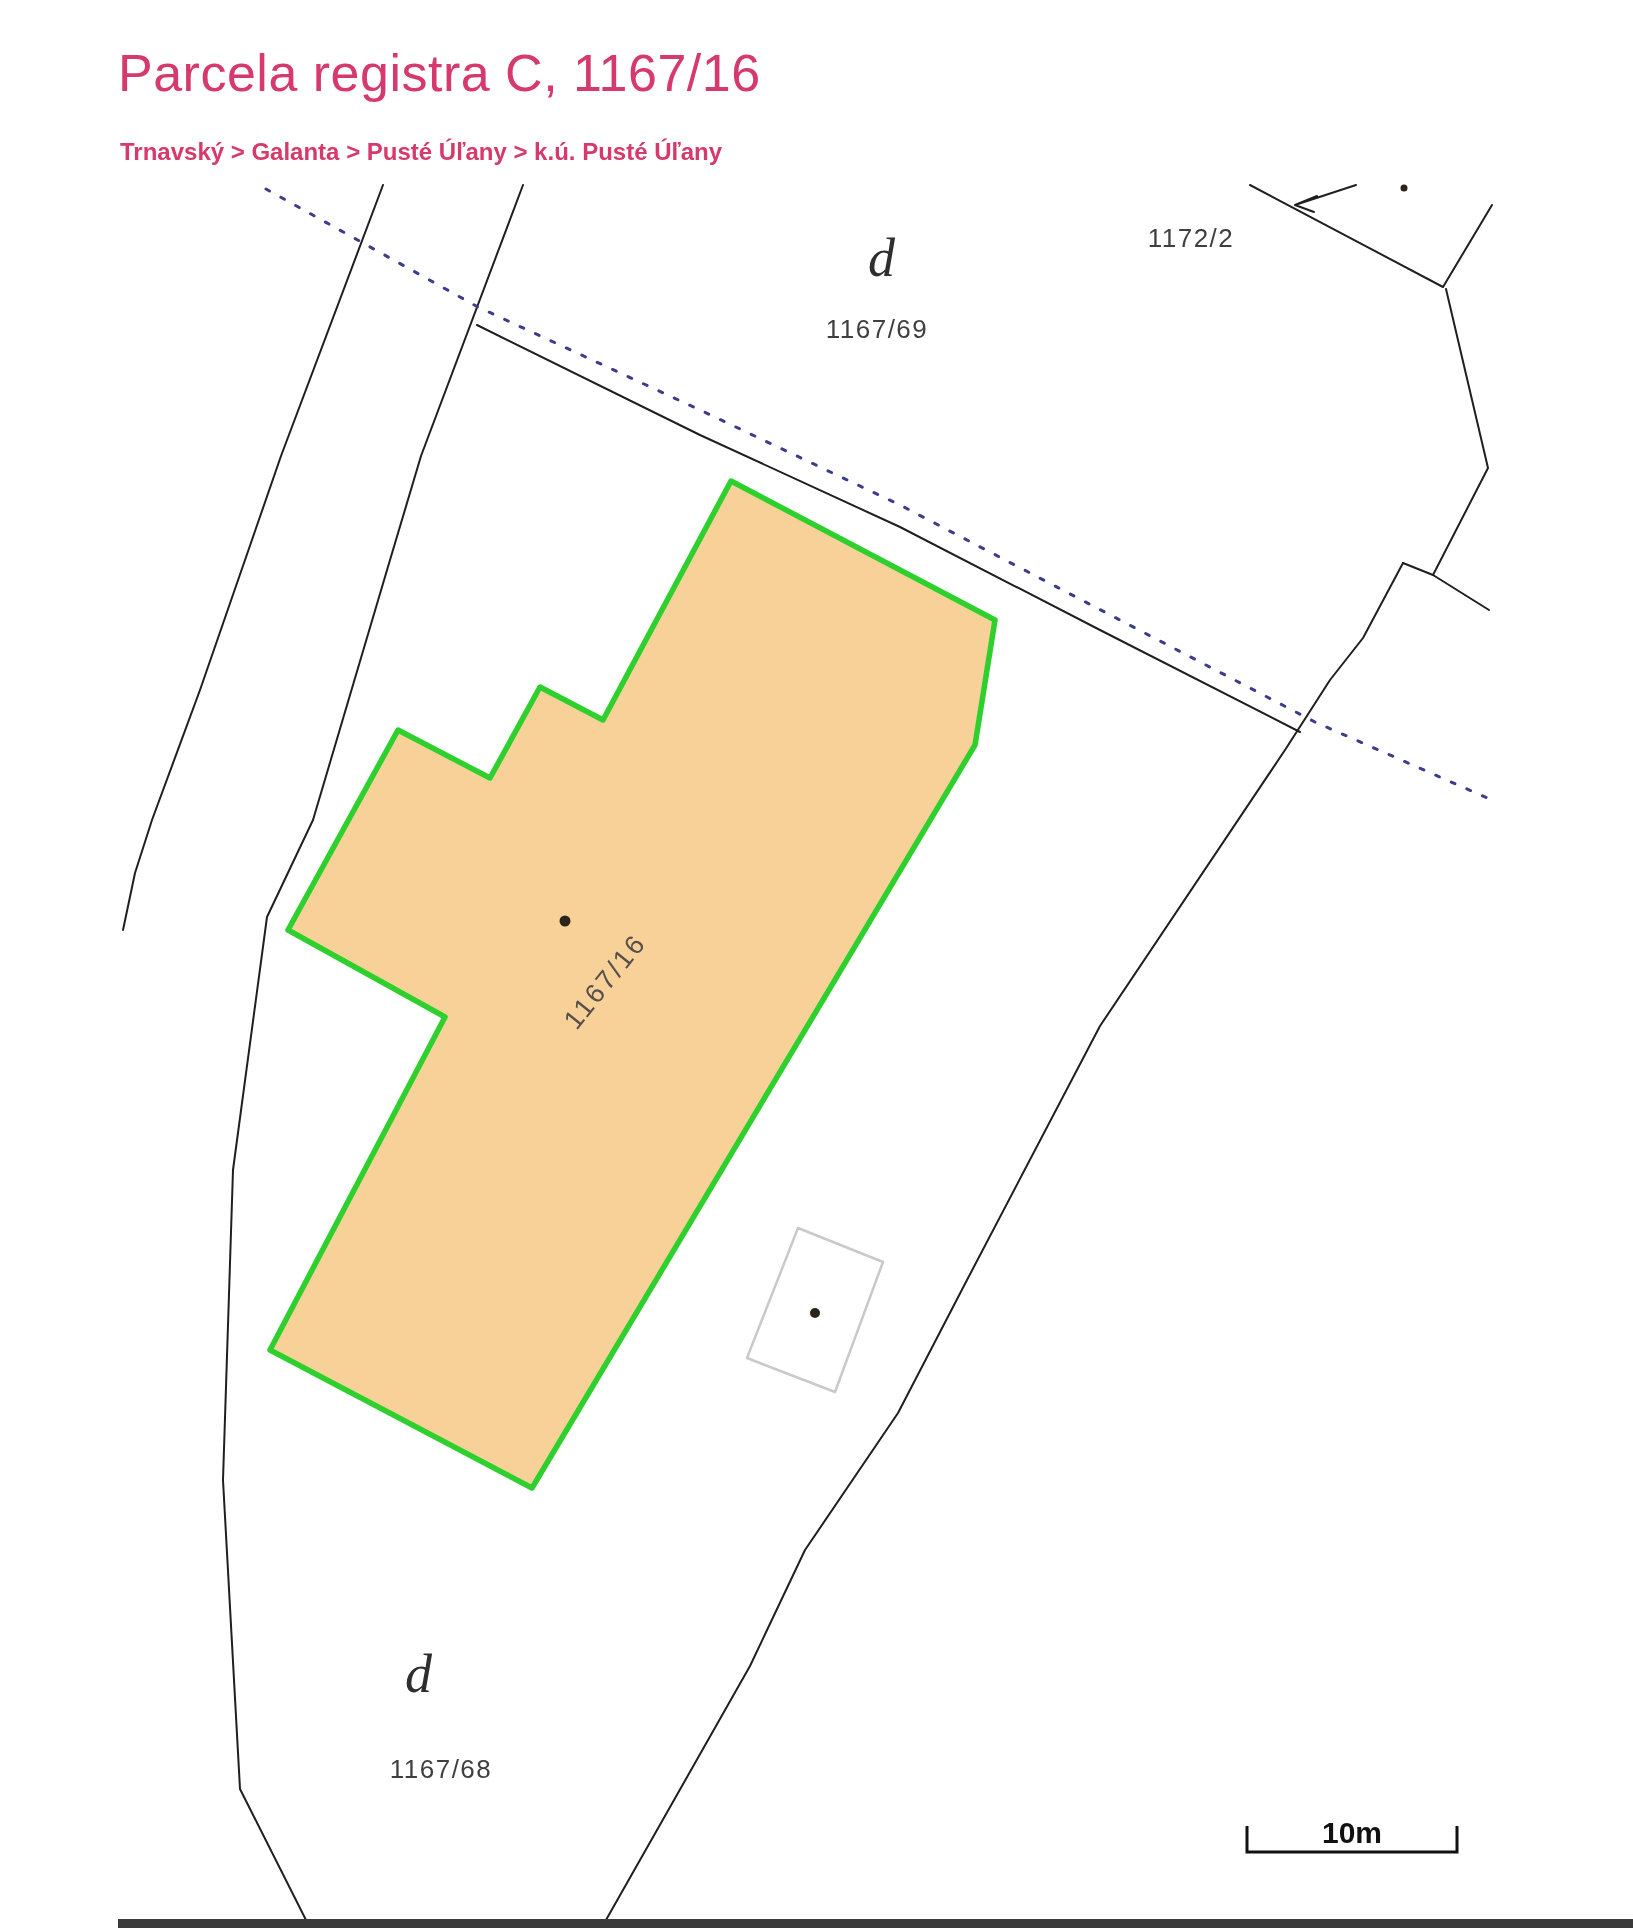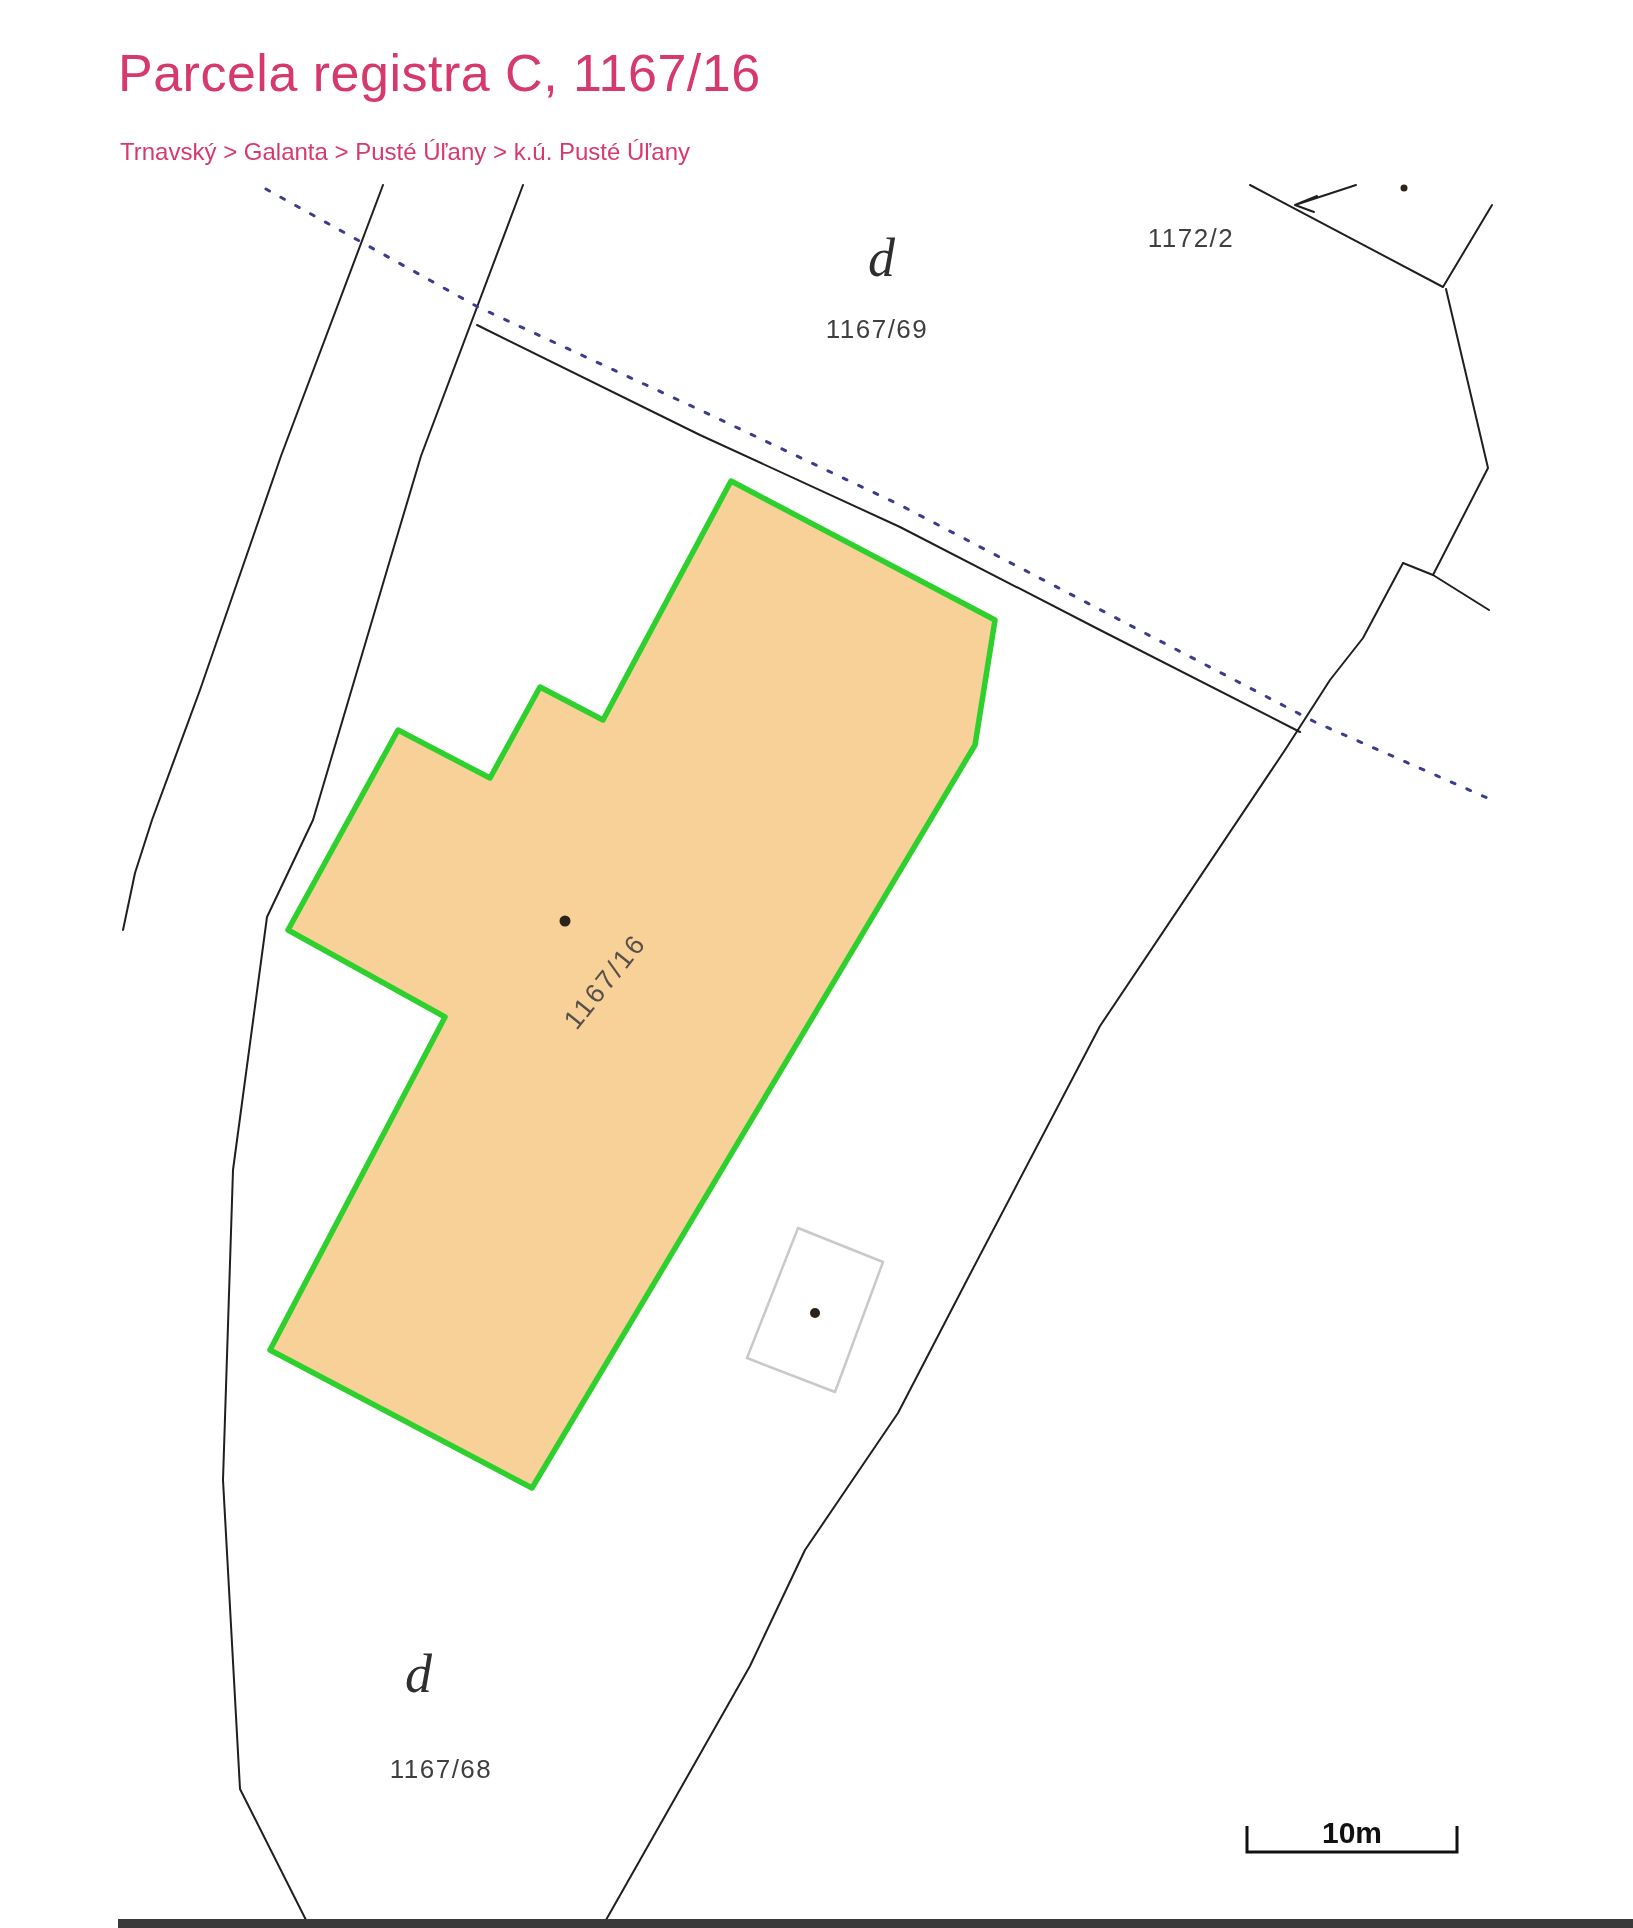--- a/index.html
+++ b/index.html
@@ -7,21 +7,21 @@
     --parcel-fill:#f8d199; --parcel-stroke:#2ed02e; --building-stroke:#c9c9c9;
     --label-color:#3f3f3f; --symbol-color:#2e2e2e; --highlight-label-color:#57504a;
     --scalebar-color:#111111; --footer-strip:#3a3a3a;
   }
   html,body{margin:0;padding:0;background:#ffffff;}
   body{width:1633px;height:1928px;position:relative;overflow:hidden;
        font-family:"Liberation Sans", sans-serif;}
   .page-title{position:absolute;left:118px;top:44px;font-size:52px;line-height:1.15;
        color:var(--accent);font-weight:400;letter-spacing:0.5px;white-space:nowrap;}
   .breadcrumb{position:absolute;left:120px;top:138px;font-size:24px;color:var(--accent);
-       font-weight:400;white-space:nowrap;cursor:pointer;}
+       font-weight:700;white-space:nowrap;cursor:pointer;}
   .map-svg{position:absolute;left:0;top:0;width:1633px;height:1928px;}
   .thin{fill:none;stroke:var(--map-line);stroke-width:2;stroke-linejoin:round;stroke-linecap:round;}
   .dotted{fill:none;stroke:var(--dotted-line);stroke-width:3;stroke-linecap:round;
        stroke-dasharray:4 13;}
   .gray-building{fill:#ffffff;stroke:var(--building-stroke);stroke-width:2.5;stroke-linejoin:round;}
   .highlight{fill:var(--parcel-fill);stroke:var(--parcel-stroke);stroke-width:5.5;
        stroke-linejoin:round;cursor:pointer;}
   .num-label{font-family:"Liberation Sans", sans-serif;font-size:26px;fill:var(--label-color);
        letter-spacing:1.5px;text-anchor:middle;}
   .d-symbol{font-family:"Liberation Serif", serif;font-style:italic;font-size:54px;

